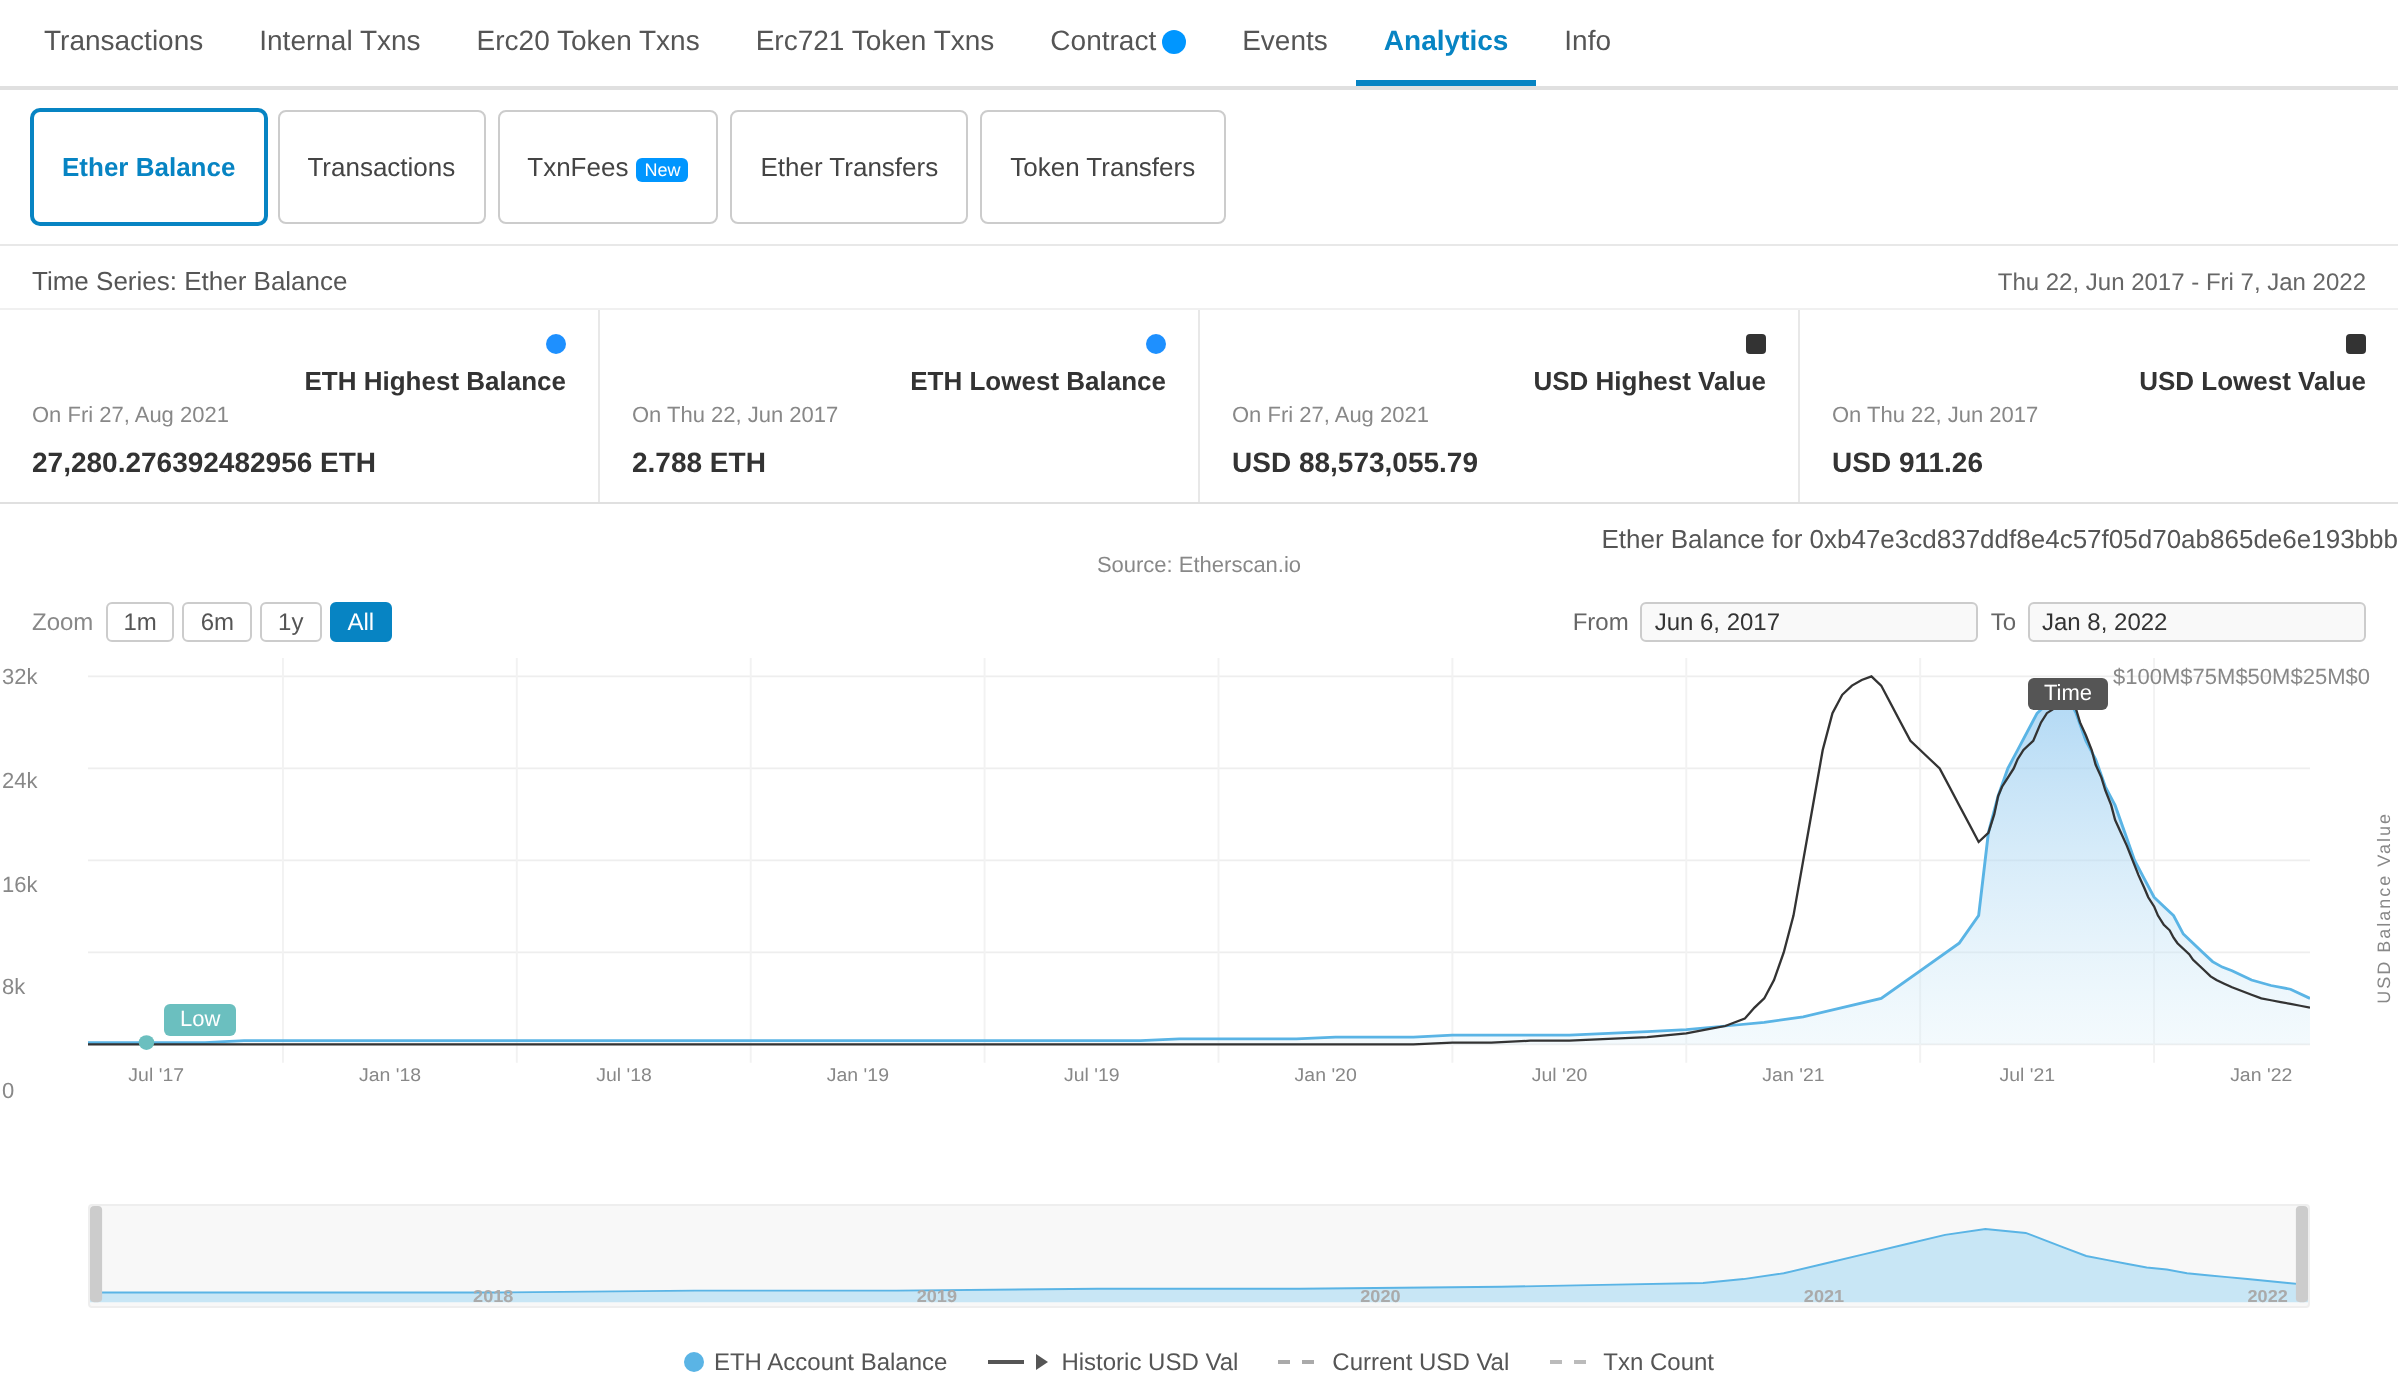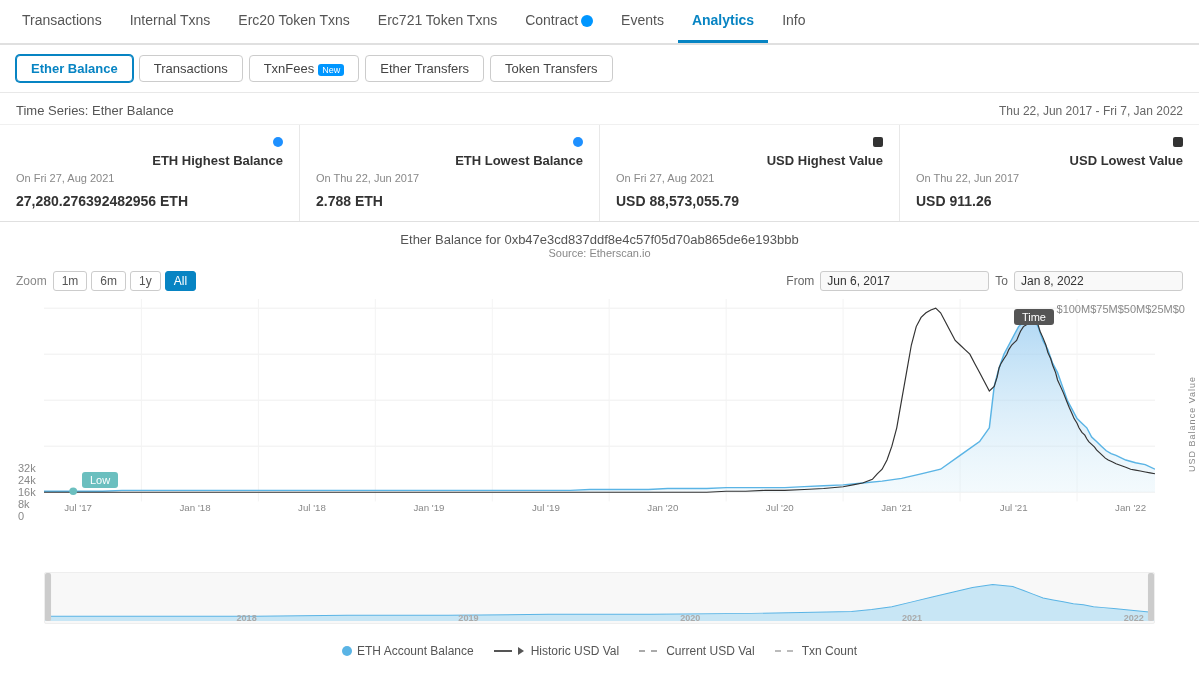--- a/index.html
+++ b/index.html
@@ -3,42 +3,42 @@
   <meta charset="utf-8">
   <style>
     * { box-sizing: border-box; margin: 0; padding: 0; }
     body { font-family: Arial, sans-serif; font-size: 13px; background: #fff; color: #333; width: 1199px; }
     .top-nav-item { padding: 12px 14px; cursor: pointer; color: #555; font-size: 14px; text-decoration: none; border-bottom: 3px solid transparent; white-space: nowrap; }
     .top-nav-item.active { color: #0784c3; border-bottom: 3px solid #0784c3; font-weight: 600; }
     .contract-icon { display: inline-block; width: 12px; height: 12px; background: #0096ff; border-radius: 50%; margin-left: 3px; vertical-align: middle; }
 
     
     .sub-nav { display: flex; gap: 6px; padding: 10px 16px; border-bottom: 1px solid #e8e8e8; }
-    .sub-nav-btn { padding: 5px 14px; border: 1px solid #ccc; border-radius: 4px; background: #fff; cursor: pointer; font-size: 13px; color: #444; }
+    .sub-nav-btn { padding: 20px 14px; border: 1px solid #ccc; border-radius: 4px; background: #fff; cursor: pointer; font-size: 13px; color: #444; }
     .sub-nav-btn.active { background: #fff; border-color: #0784c3; color: #0784c3; font-weight: 600; box-shadow: 0 0 0 1px #0784c3; }
     .badge-new { background: #0096ff; color: #fff; font-size: 9px; padding: 1px 4px; border-radius: 3px; margin-left: 4px; vertical-align: middle; }
 
     
     .ts-header { display: flex; justify-content: space-between; align-items: center; padding: 10px 16px 6px; border-bottom: 1px solid #f0f0f0; }
     .ts-title { font-size: 13px; color: #555; }
     .ts-range { font-size: 12px; color: #666; }
 
     
     .stat-cards { display: flex; border-bottom: 1px solid #e0e0e0; }
     .stat-card { flex: 1; padding: 12px 16px; border-right: 1px solid #e8e8e8; }
     .stat-card:last-child { border-right: none; }
     .stat-label { display: flex; align-items: flex-end; gap: 6px; font-size: 13px; font-weight: 600; margin-bottom: 4px; flex-direction: column; }
     .dot-blue { width: 10px; height: 10px; background: #1e90ff; border-radius: 50%; flex-shrink: 0; }
     .dot-dark { width: 10px; height: 10px; background: #333; border-radius: 2px; flex-shrink: 0; }
     .stat-date { font-size: 11px; color: #888; margin-bottom: 9px; }
     .stat-value { font-size: 14px; font-weight: 700; color: #333; }
 
     
     .chart-area { padding: 10px 0 0; position: relative; background: #fff; }
-    .chart-title { text-align: center; font-size: 13px; color: #555; }
+    .chart-title { text-align: right; font-size: 13px; color: #555; }
     .chart-source { text-align: center; font-size: 11px; color: #888; margin-bottom: 8px; }
 
     
     .zoom-row { display: flex; align-items: center; justify-content: space-between; padding: 4px 16px; }
     .zoom-label { font-size: 12px; color: #888; margin-right: 6px; }
     .zoom-btns { display: flex; gap: 4px; align-items: center; }
     .zoom-btn { padding: 2px 8px; border: 1px solid #ccc; border-radius: 3px; cursor: pointer; font-size: 12px; color: #555; background: #fff; }
     .zoom-btn.active { background: #0784c3; color: #fff; border-color: #0784c3; }
     .date-range { display: flex; align-items: center; gap: 6px; font-size: 12px; color: #666; }
     .date-input { border: 1px solid #ccc; border-radius: 3px; padding: 2px 6px; font-size: 12px; color: #333; background: #f9f9f9; }
@@ -136,21 +136,21 @@
     <div class="date-range">
       <span>From</span>
       <input class="date-input" type="text" value="Jun 6, 2017" style="">
       <span>To</span>
       <input class="date-input" type="text" value="Jan 8, 2022" style="">
     </div>
   </div>
 
   <div style="position:relative; margin: 0 0 0 0; height: 265px;">
 
-    <div style="position:absolute; left:18px; top:8px; bottom:38px; display:flex; flex-direction:column; justify-content:flex-end; font-size:11px; color:#888; z-index:2; pointer-events:none;">
+    <div style="position:absolute; left:1px; top:8px; bottom:38px; display:flex; flex-direction:column; justify-content:space-between; font-size:11px; color:#888; z-index:2; pointer-events:none;">
       <span>32k</span>
       <span>24k</span>
       <span>16k</span>
       <span>8k</span>
       <span>0</span>
     </div>
 
     <div style="position:absolute; right:14px; top:8px; bottom:38px; display:flex; flex-direction:row; justify-content:space-between; font-size:11px; color:#888; z-index:2; pointer-events:none; text-align:right;">
       <span>$100M</span>
       <span>$75M</span>

